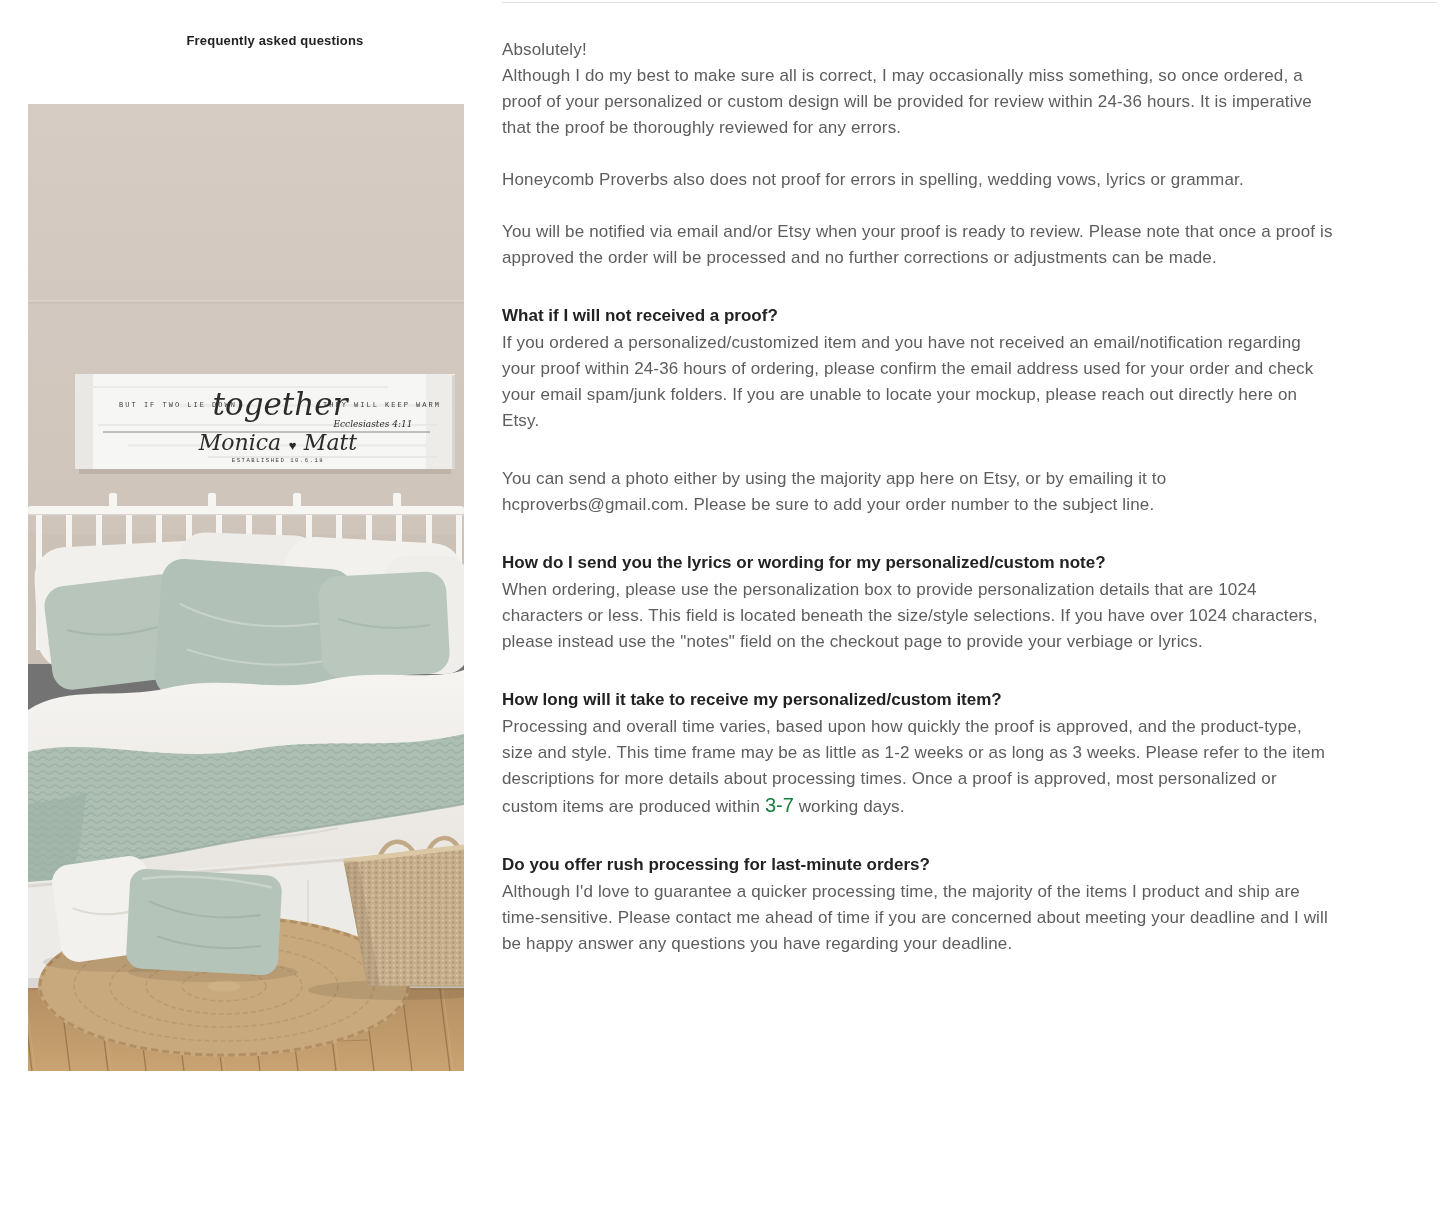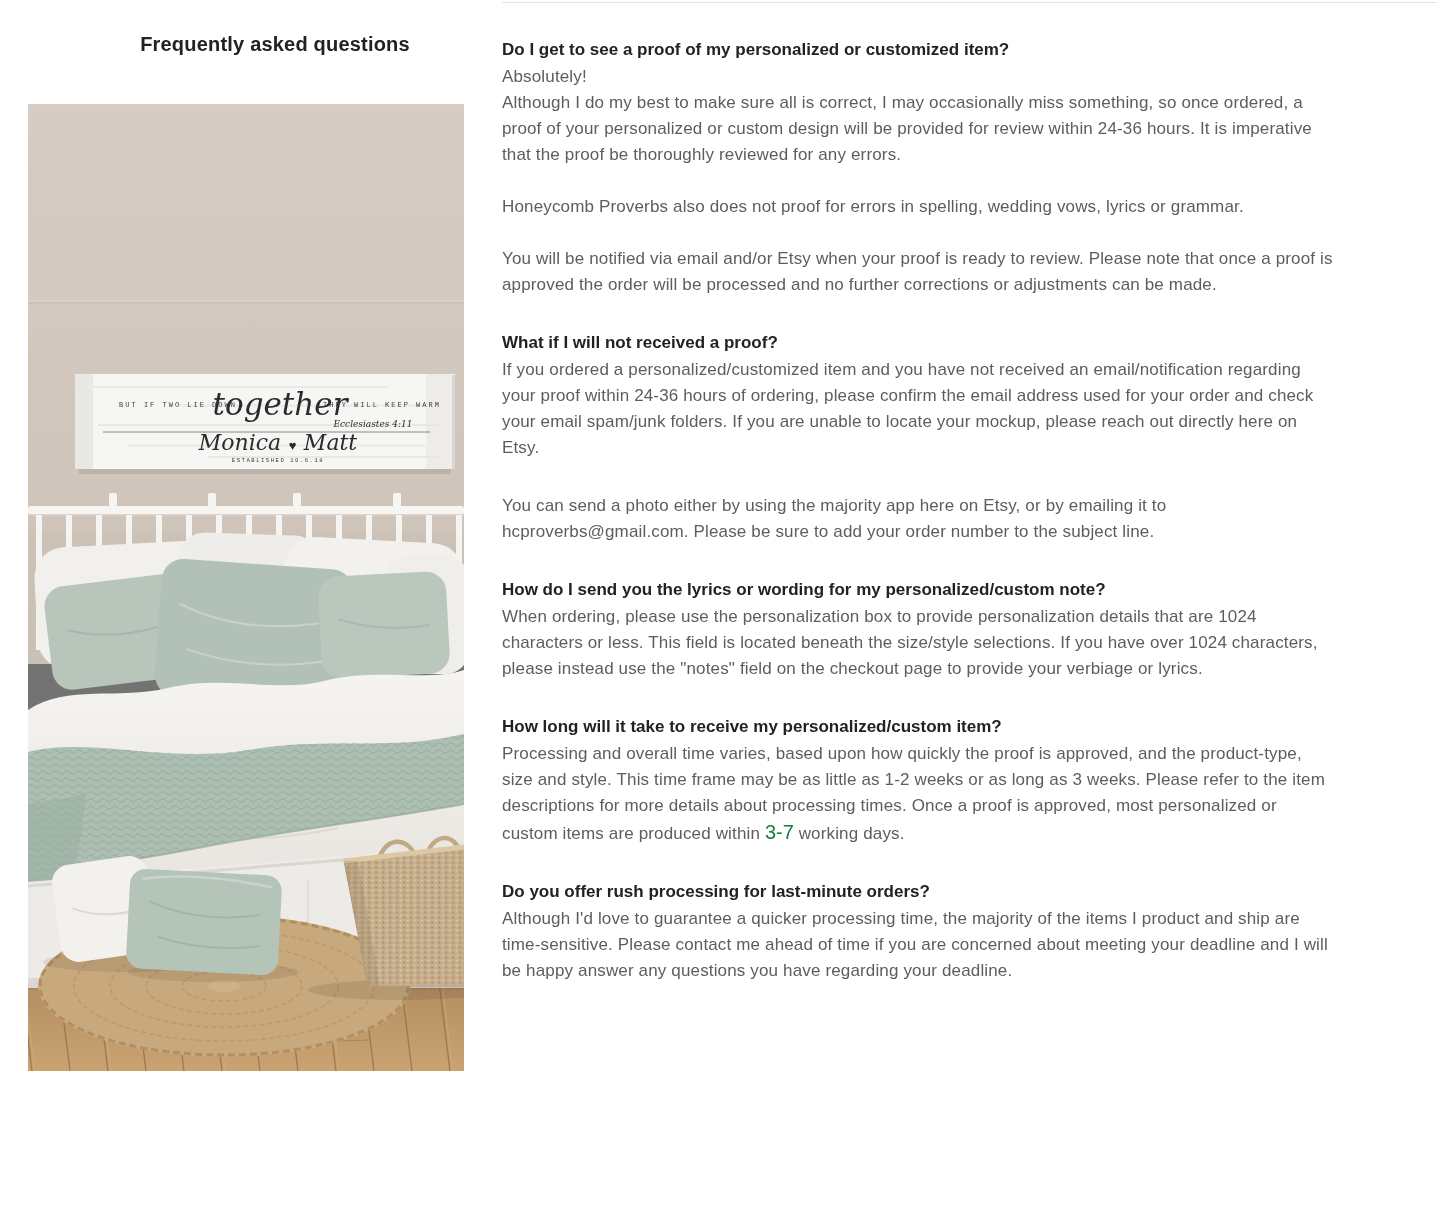--- a/index.html
+++ b/index.html
@@ -8,21 +8,21 @@
     width:1445px; height:1218px; position:relative; overflow:hidden;
     background:#ffffff;
     font-family:"Liberation Sans", sans-serif;
     -webkit-font-smoothing:antialiased;
   }
 
   
   .left-col { position:absolute; left:28px; top:0; width:494px; }
   .faq-heading {
     margin:33px 0 0 0; text-align:center;
-    font-size:20px; font-weight:700; color:#222222; letter-spacing:.2px;
+    font-size:13px; font-weight:700; color:#222222; letter-spacing:.2px;
   }
   .photo {
     position:absolute; left:28px; top:104px; width:436px; height:967px;
     overflow:hidden; background:#737373;
   }
   .photo svg { display:block; }
 
   
   .faq-col {
     position:absolute; left:502px; top:2px; width:935px;
@@ -235,21 +235,20 @@
       <line x1="316" y1="757" x2="436" y2="743" stroke="#dcc8a5" stroke-width="5"></line>
       <polygon points="316,757 330,757 352,882 340,882" fill="#8f7a5c" opacity=".25"></polygon>
     </g>
   </svg>
 </figure>
 
 <div class="faq-col">
   <div class="faq-inner">
 
     <section class="faq-section">
-      <h3 class="faq-question">Do I get to see a proof of my personalized or customized item?</h3>
       <p class="faq-answer">Absolutely!
 Although I do my best to make sure all is correct, I may occasionally miss something, so once ordered, a proof of your personalized or custom design will be provided for review within 24-36 hours. It is imperative that the proof be thoroughly reviewed for any errors.
 
 Honeycomb Proverbs also does not proof for errors in spelling, wedding vows, lyrics or grammar.
 
 You will be notified via email and/or Etsy when your proof is ready to review. Please note that once a proof is approved the order will be processed and no further corrections or adjustments can be made.</p>
     </section>
 
     <section class="faq-section">
       <h3 class="faq-question">What if I will not received a proof?</h3>

